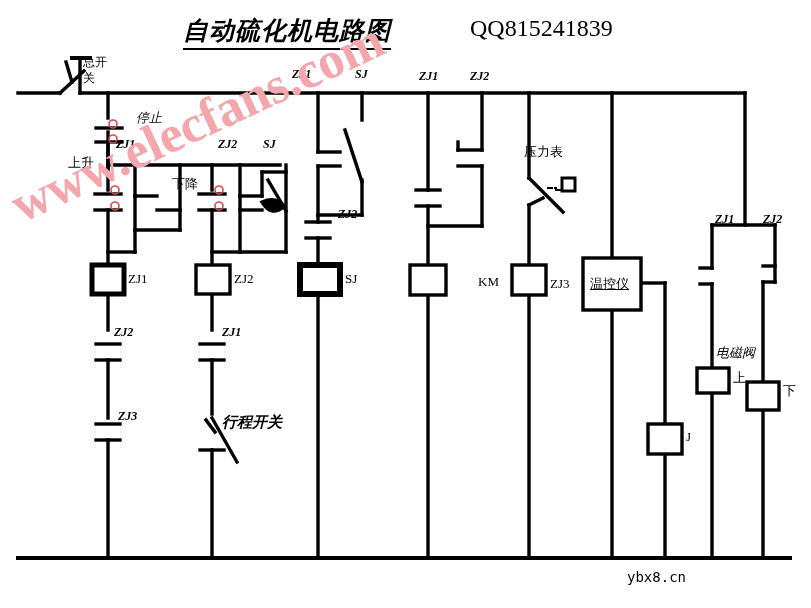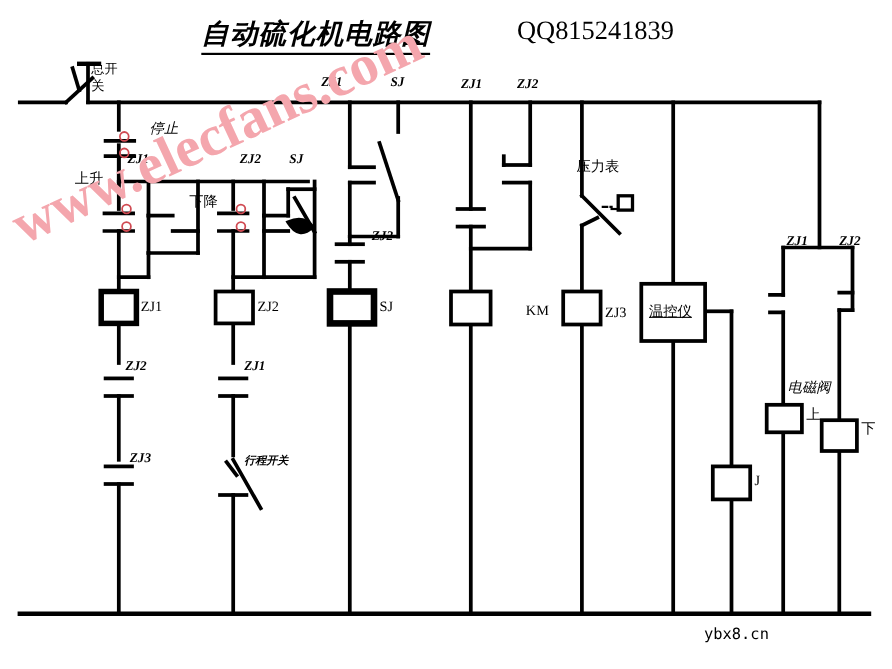--- a/index.html
+++ b/index.html
@@ -11,21 +11,21 @@
   .cn{font-family:"DejaVu Sans","Liberation Sans",sans-serif;font-size:13px;}
   .cnsm{font-family:"DejaVu Sans","Liberation Sans",sans-serif;font-size:12px;}
   .dev{font-family:"Liberation Serif","DejaVu Serif",serif;font-size:13px;}
   .ital{font-family:"Liberation Serif","DejaVu Serif",serif;font-size:12px;
         font-style:italic;font-weight:bold;}
   #title{position:absolute;left:183px;top:14px;font-size:25px;font-weight:bold;
          font-style:italic;font-family:"DejaVu Sans","Liberation Sans",sans-serif;
          color:#000;border-bottom:2px solid #000;padding-bottom:1px;letter-spacing:1px;}
   #qq{position:absolute;left:470px;top:15px;font-size:24px;color:#000;
       font-family:"Liberation Serif","DejaVu Serif",serif;letter-spacing:0px;}
-  #footer{position:absolute;left:640px;top:569px;font-size:14px;color:#000;
+  #footer{position:absolute;left:627px;top:569px;font-size:14px;color:#000;
           font-family:"DejaVu Sans Mono","Liberation Mono",monospace;}
   #wm{position:absolute;left:14px;top:118px;width:480px;height:190px;
       pointer-events:none;}
   #wm span{position:absolute;left:0;top:60px;font-size:52px;font-weight:bold;
       font-family:"Liberation Serif","DejaVu Serif",serif;
       color:#f4a6ad;transform:rotate(-25deg);transform-origin:left center;
       white-space:nowrap;}
 </style>
 </head>
 <body>
@@ -214,21 +214,21 @@
   <div class="lbl ital" style="left:470px;top:70px;">ZJ2</div>
 
   <div class="lbl cn" style="left:524px;top:145px;">压力表</div>
 
   <div class="lbl ital" style="left:715px;top:213px;">ZJ1</div>
   <div class="lbl ital" style="left:763px;top:213px;">ZJ2</div>
 
   <div class="lbl ital" style="left:114px;top:326px;">ZJ2</div>
   <div class="lbl ital" style="left:118px;top:410px;">ZJ3</div>
   <div class="lbl ital" style="left:222px;top:326px;">ZJ1</div>
-  <div class="lbl ital" style="left:222px;top:415px;font-size:10px;">行程开关</div>
+  <div class="lbl ital" style="left:222px;top:415px;font-size:15px;">行程开关</div>
 
   <div class="lbl dev" style="left:128px;top:272px;">ZJ1</div>
   <div class="lbl dev" style="left:234px;top:272px;">ZJ2</div>
   <div class="lbl dev" style="left:345px;top:272px;">SJ</div>
   <div class="lbl dev" style="left:450px;top:275px;margin-left:28px;">KM</div>
   <div class="lbl dev" style="left:550px;top:277px;">ZJ3</div>
   <div class="lbl cn" style="left:590px;top:277px;text-decoration:underline;">温控仪</div>
   <div class="lbl dev" style="left:686px;top:430px;">J</div>
 
   <div class="lbl cn" style="left:716px;top:346px;font-style:italic;">电磁阀</div>

